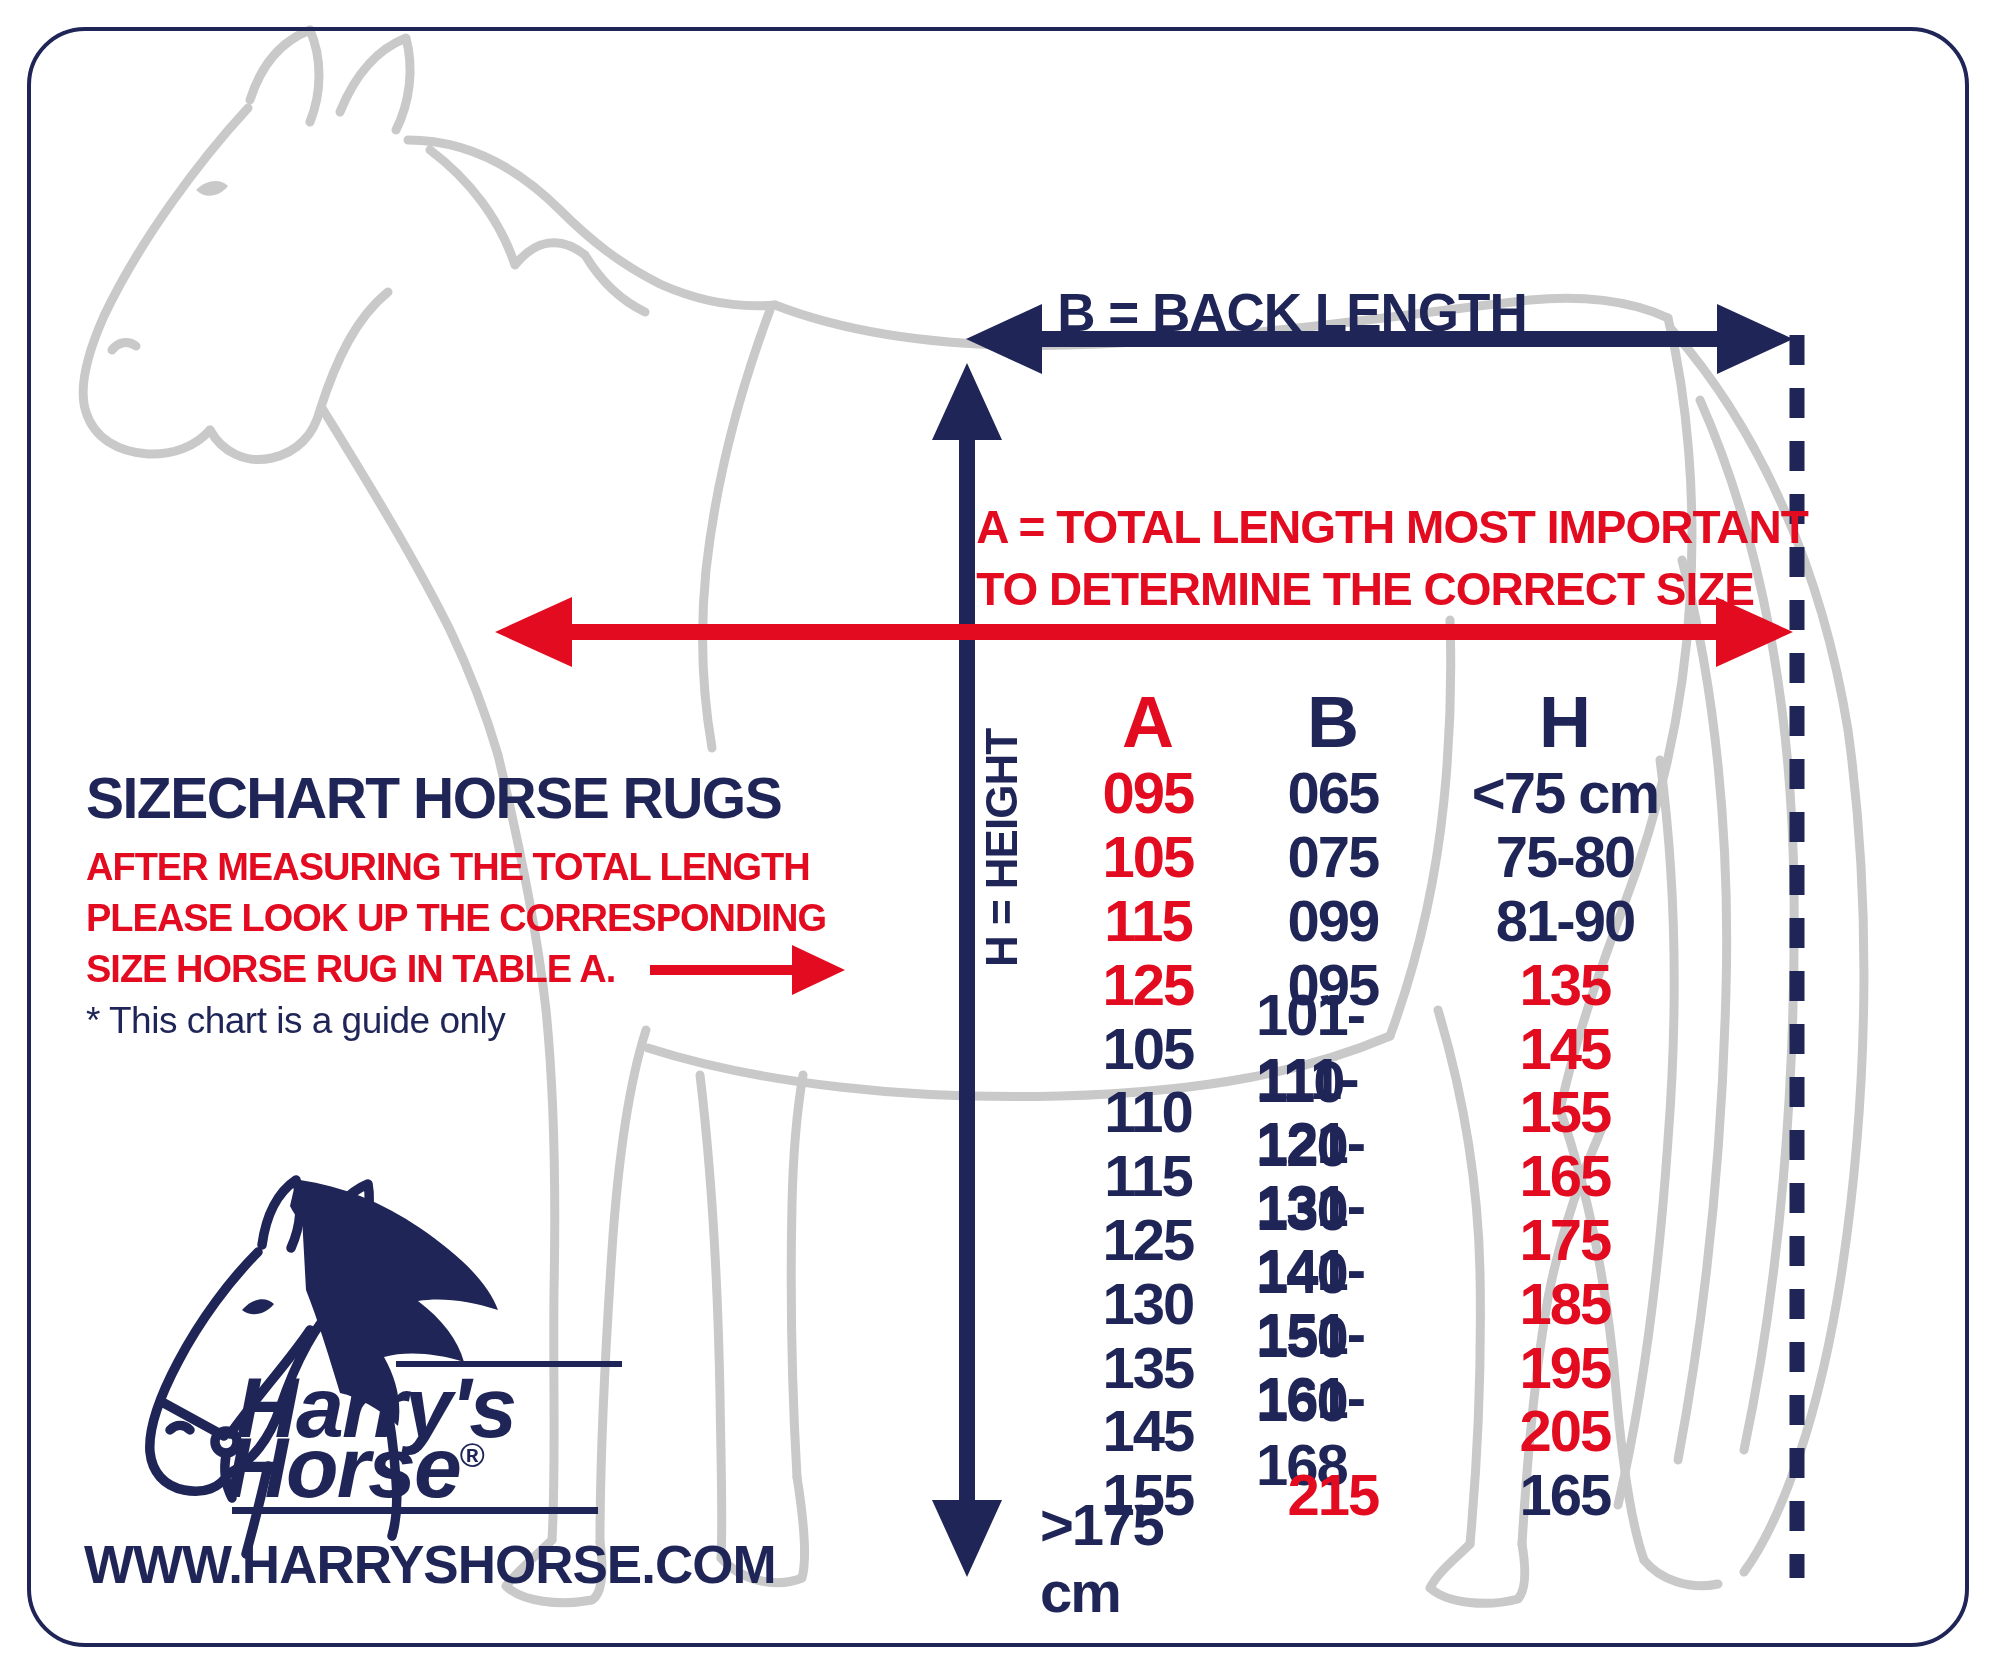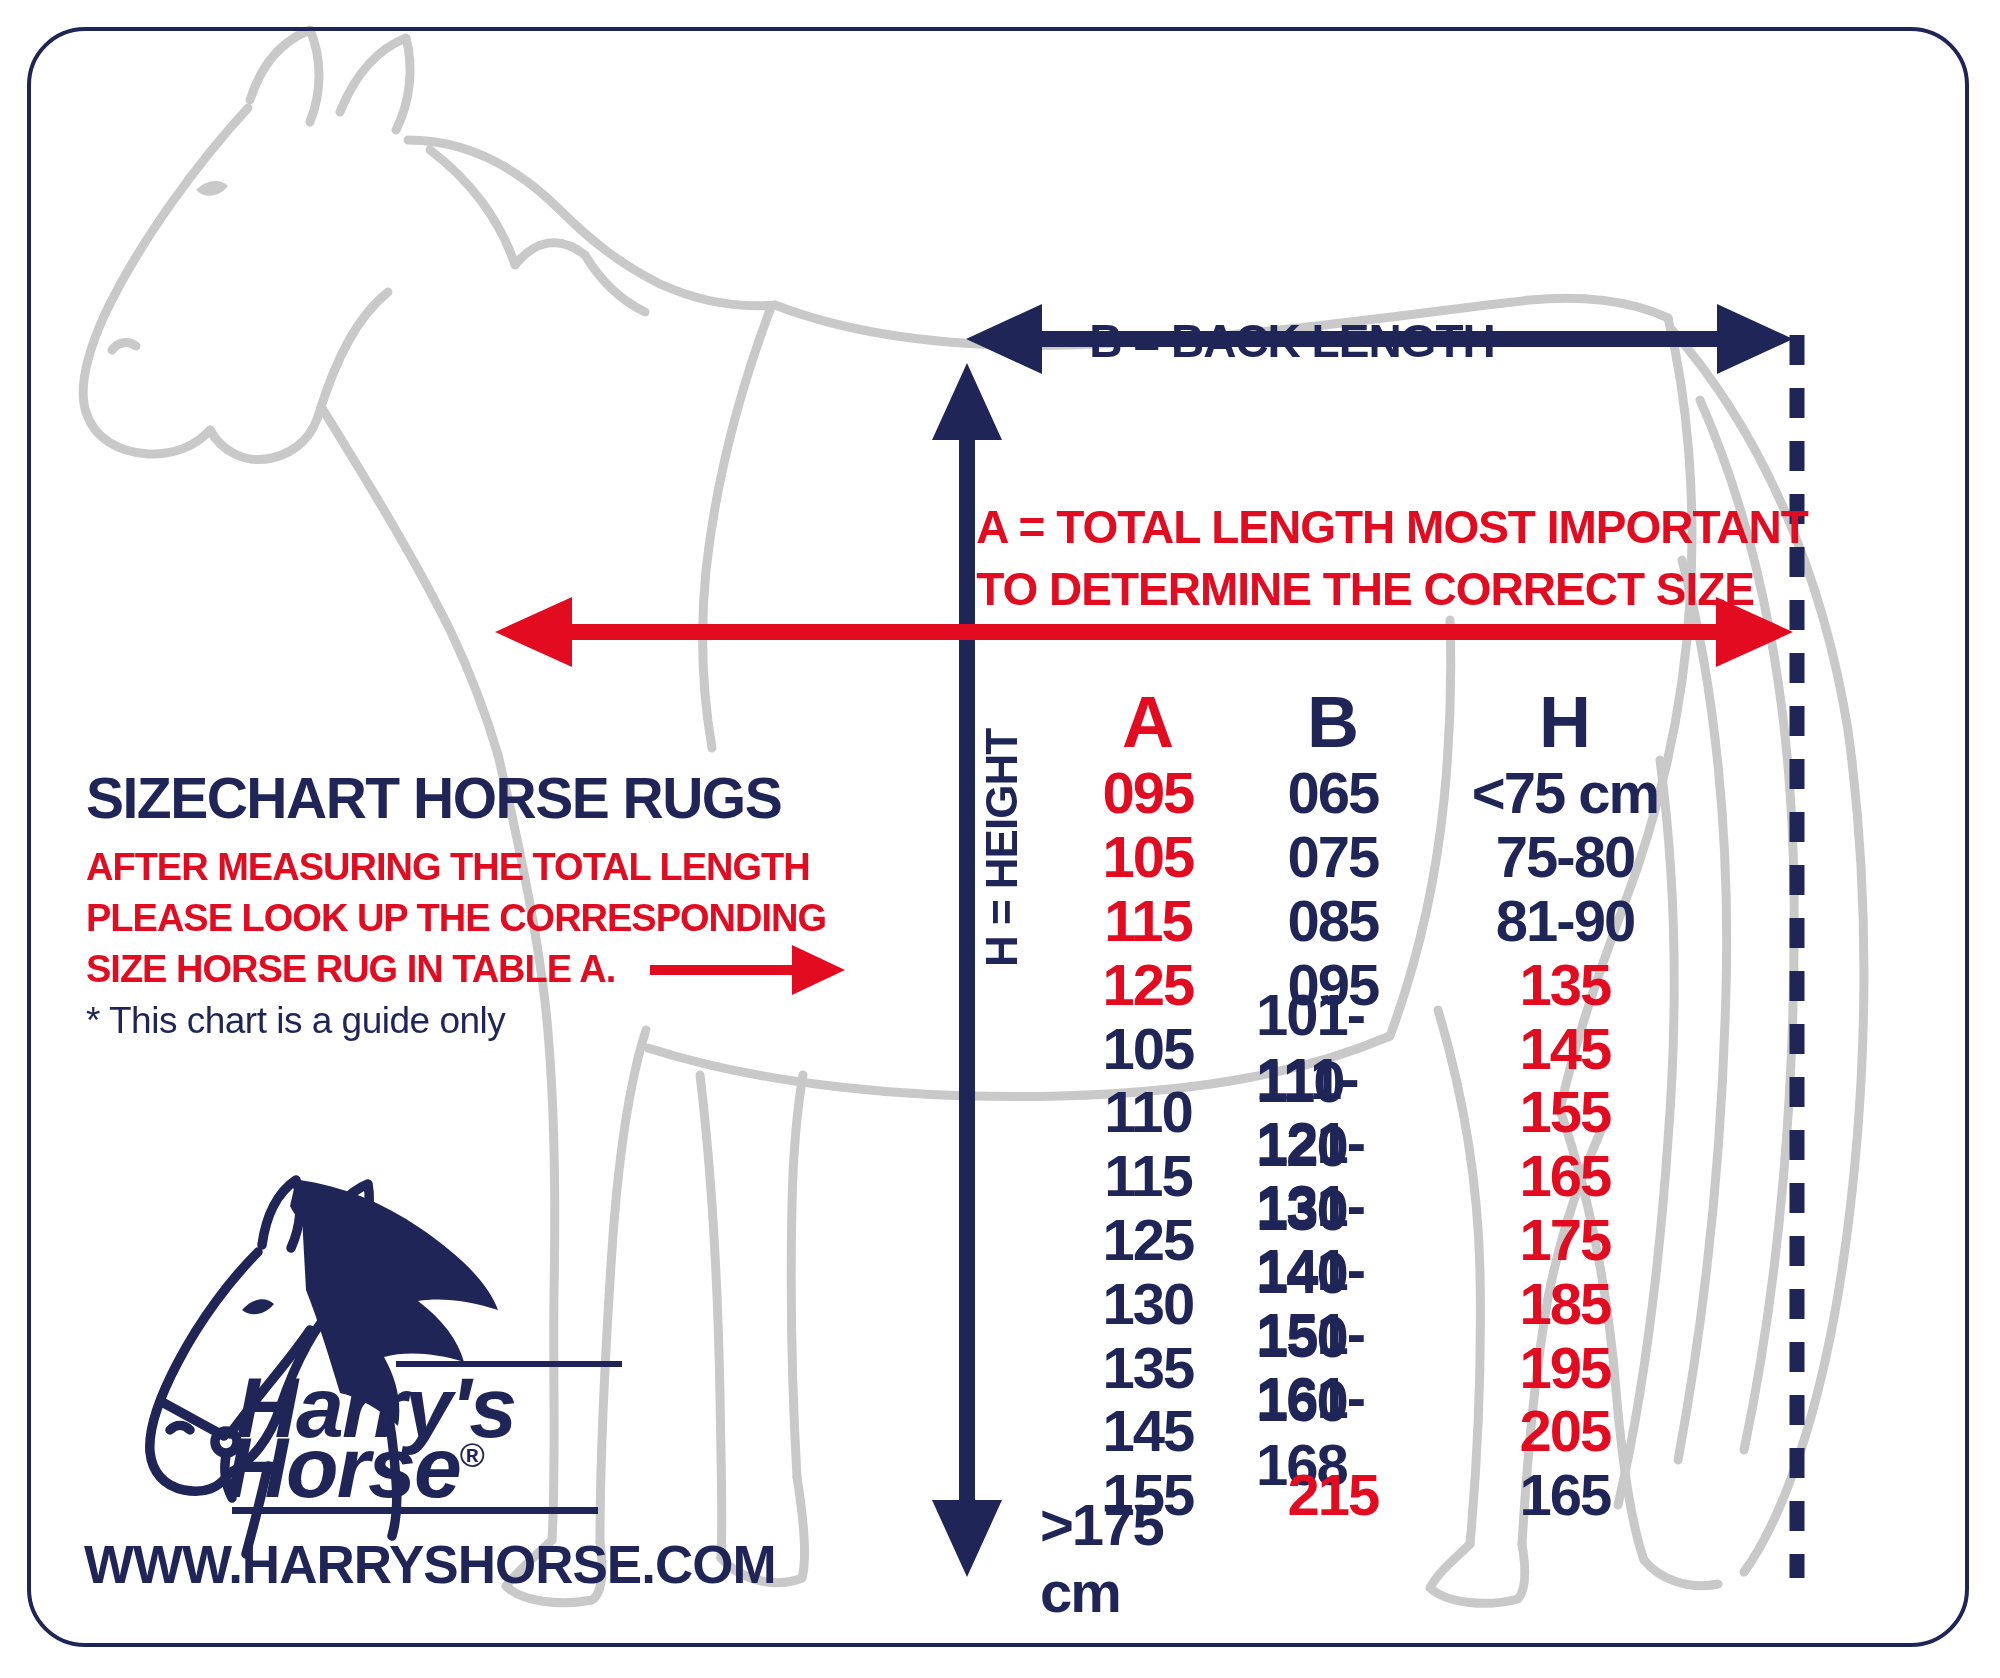--- a/index.html
+++ b/index.html
@@ -8,21 +8,21 @@
     font-family:"Liberation Sans",sans-serif;
   }
   .frame{
     position:absolute;left:27px;top:27px;width:1942px;height:1620px;
     border:4px solid #1f2557;border-radius:58px;box-sizing:border-box;
   }
   svg.layer{position:absolute;left:0;top:0;width:2000px;height:1678px;}
   .txt{position:absolute;white-space:nowrap;line-height:1;}
   .navy{color:#1f2557;}
   .red{color:#e30b20;}
-  .b-label{left:1292px;top:286px;transform:translateX(-50%);font-size:46px;font-weight:bold;letter-spacing:-1px;margin-top:32px;}
+  .b-label{left:1292px;top:286px;transform:translateX(-50%);font-size:53px;font-weight:bold;letter-spacing:-1px;}
   .a-label{left:1392px;top:496px;transform:translateX(-50%);font-size:46px;font-weight:bold;
            letter-spacing:-1px;text-align:left;line-height:62px;}
   .h-label{left:1002px;top:848px;transform:translate(-50%,-50%) rotate(-90deg);
            font-size:44px;font-weight:bold;letter-spacing:-1px;}
   .title{left:86px;top:770px;font-size:57px;font-weight:bold;letter-spacing:-1.5px;}
   .instructions{left:86px;top:842px;font-size:38px;font-weight:bold;letter-spacing:-1px;line-height:51px;}
   .note{left:86px;top:1002px;font-size:37px;font-weight:normal;letter-spacing:-0.5px;}
   .website{left:84px;top:1538px;font-size:53px;font-weight:bold;letter-spacing:-1px;}
   .logo-word{font-size:86px;font-weight:bold;font-style:italic;letter-spacing:-2px;}
   .logo-word-1{left:236px;top:1364px;}
@@ -153,21 +153,21 @@
 
     <div class="cell col-a">095</div>
     <div class="cell">065</div>
     <div class="cell">&lt;75 cm</div>
 
     <div class="cell col-a">105</div>
     <div class="cell">075</div>
     <div class="cell">75-80</div>
 
     <div class="cell col-a">115</div>
-    <div class="cell">085</div>
+    <div class="cell">099</div>
     <div class="cell">81-90</div>
 
     <div class="cell col-a">125</div>
     <div class="cell">095</div>
 
     <div class="cell col-a">135</div>
     <div class="cell">105</div>
     <div class="cell">101-110</div>
 
     <div class="cell col-a">145</div>

